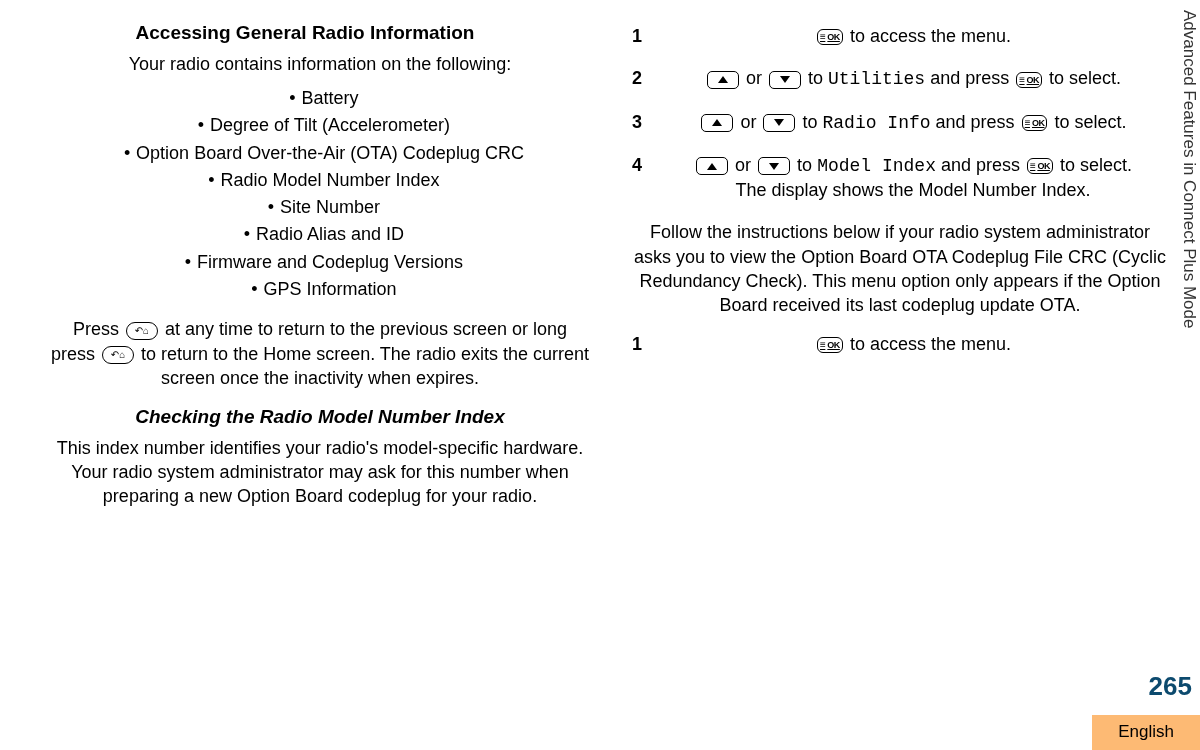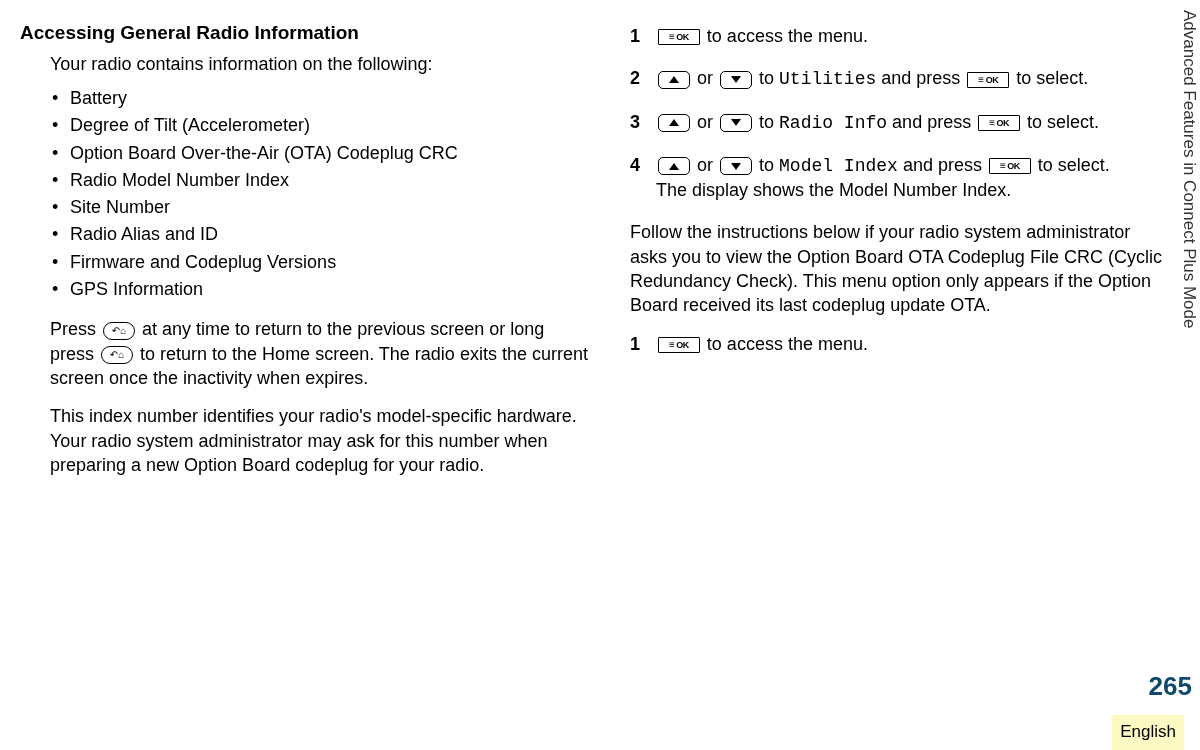--- a/index.html
+++ b/index.html
@@ -11,20 +11,21 @@
       background: #fff;
       color: #000;
       font-size: 18px;
       line-height: 1.35;
     }
     .page {
       display: flex;
       padding: 20px 30px 20px 50px;
       gap: 40px;
       height: 680px;
+      text-align: center;
     }
     .col { flex: 1; }
     .h1 {
       font-weight: bold;
       font-size: 19px;
       margin-bottom: 6px;
       margin-left: -30px;
     }
     .intro { margin: 6px 0 10px 0; }
     .bullets { margin-left: 2px; margin-bottom: 16px; }
@@ -50,29 +51,30 @@
     .step-num { font-weight: bold; width: 14px; flex-shrink: 0; }
     .step-body { flex: 1; }
     .mono { font-family: "Courier New", monospace; }
     .icon {
       display: inline-block;
       vertical-align: middle;
       margin: 0 2px;
     }
     .btn-ok {
       border: 1.5px solid #000;
-      border-radius: 1px;
-      padding: 0 10px;
+      border-radius: 6px;
+      padding: 0 2px;
       font-size: 9px;
       font-weight: bold;
       letter-spacing: -0.5px;
       line-height: 14px;
       display: inline-flex;
       align-items: center;
       gap: 2px;
+      text-decoration: underline;
     }
     .btn-ok::before {
       content: "≡";
       font-size: 10px;
     }
     .btn-back {
       border: 1.5px solid #000;
       border-radius: 10px;
       width: 32px;
       height: 18px;
@@ -116,24 +118,24 @@
       position: absolute;
       right: 8px;
       bottom: 46px;
       font-size: 26px;
       font-weight: bold;
       color: #0c4a6e;
       margin-left: 40px;
     }
     .lang-tab {
       position: absolute;
-      right: 16px;
+      right: 0;
       bottom: 0;
-      background: #fef9c3;
-      padding: 6px 8px;
+      background: #fdba74;
+      padding: 6px 26px;
       font-size: 17px;
     }
   </style>
 </head>
 <body>
 
 <div class="page">
   <div class="col">
     <div class="h1">Accessing General Radio Information</div>
     <div class="intro">Your radio contains information on the following:</div>
@@ -147,20 +149,21 @@
       <div>Firmware and Codeplug Versions</div>
       <div>GPS Information</div>
     </div>
     <div class="para">
       <span>Press </span>
       <span class="icon btn-back">↶⌂</span>
       <span> at any time to return to the previous screen or long press </span>
       <span class="icon btn-back">↶⌂</span>
       <span> to return to the Home screen. The radio exits the current screen once the inactivity when expires.</span>
     </div>
+    <div class="h2">Checking the Radio Model Number Index</div>
     <div class="para">This index number identifies your radio's model-specific hardware. Your radio system administrator may ask for this number when preparing a new Option Board codeplug for your radio.</div>
   </div>
 
   <div class="col">
     <div class="steps">
 
       <div class="step">
         <div class="step-num">1</div>
         <div class="step-body">
           <span class="icon btn-ok">OK</span>

